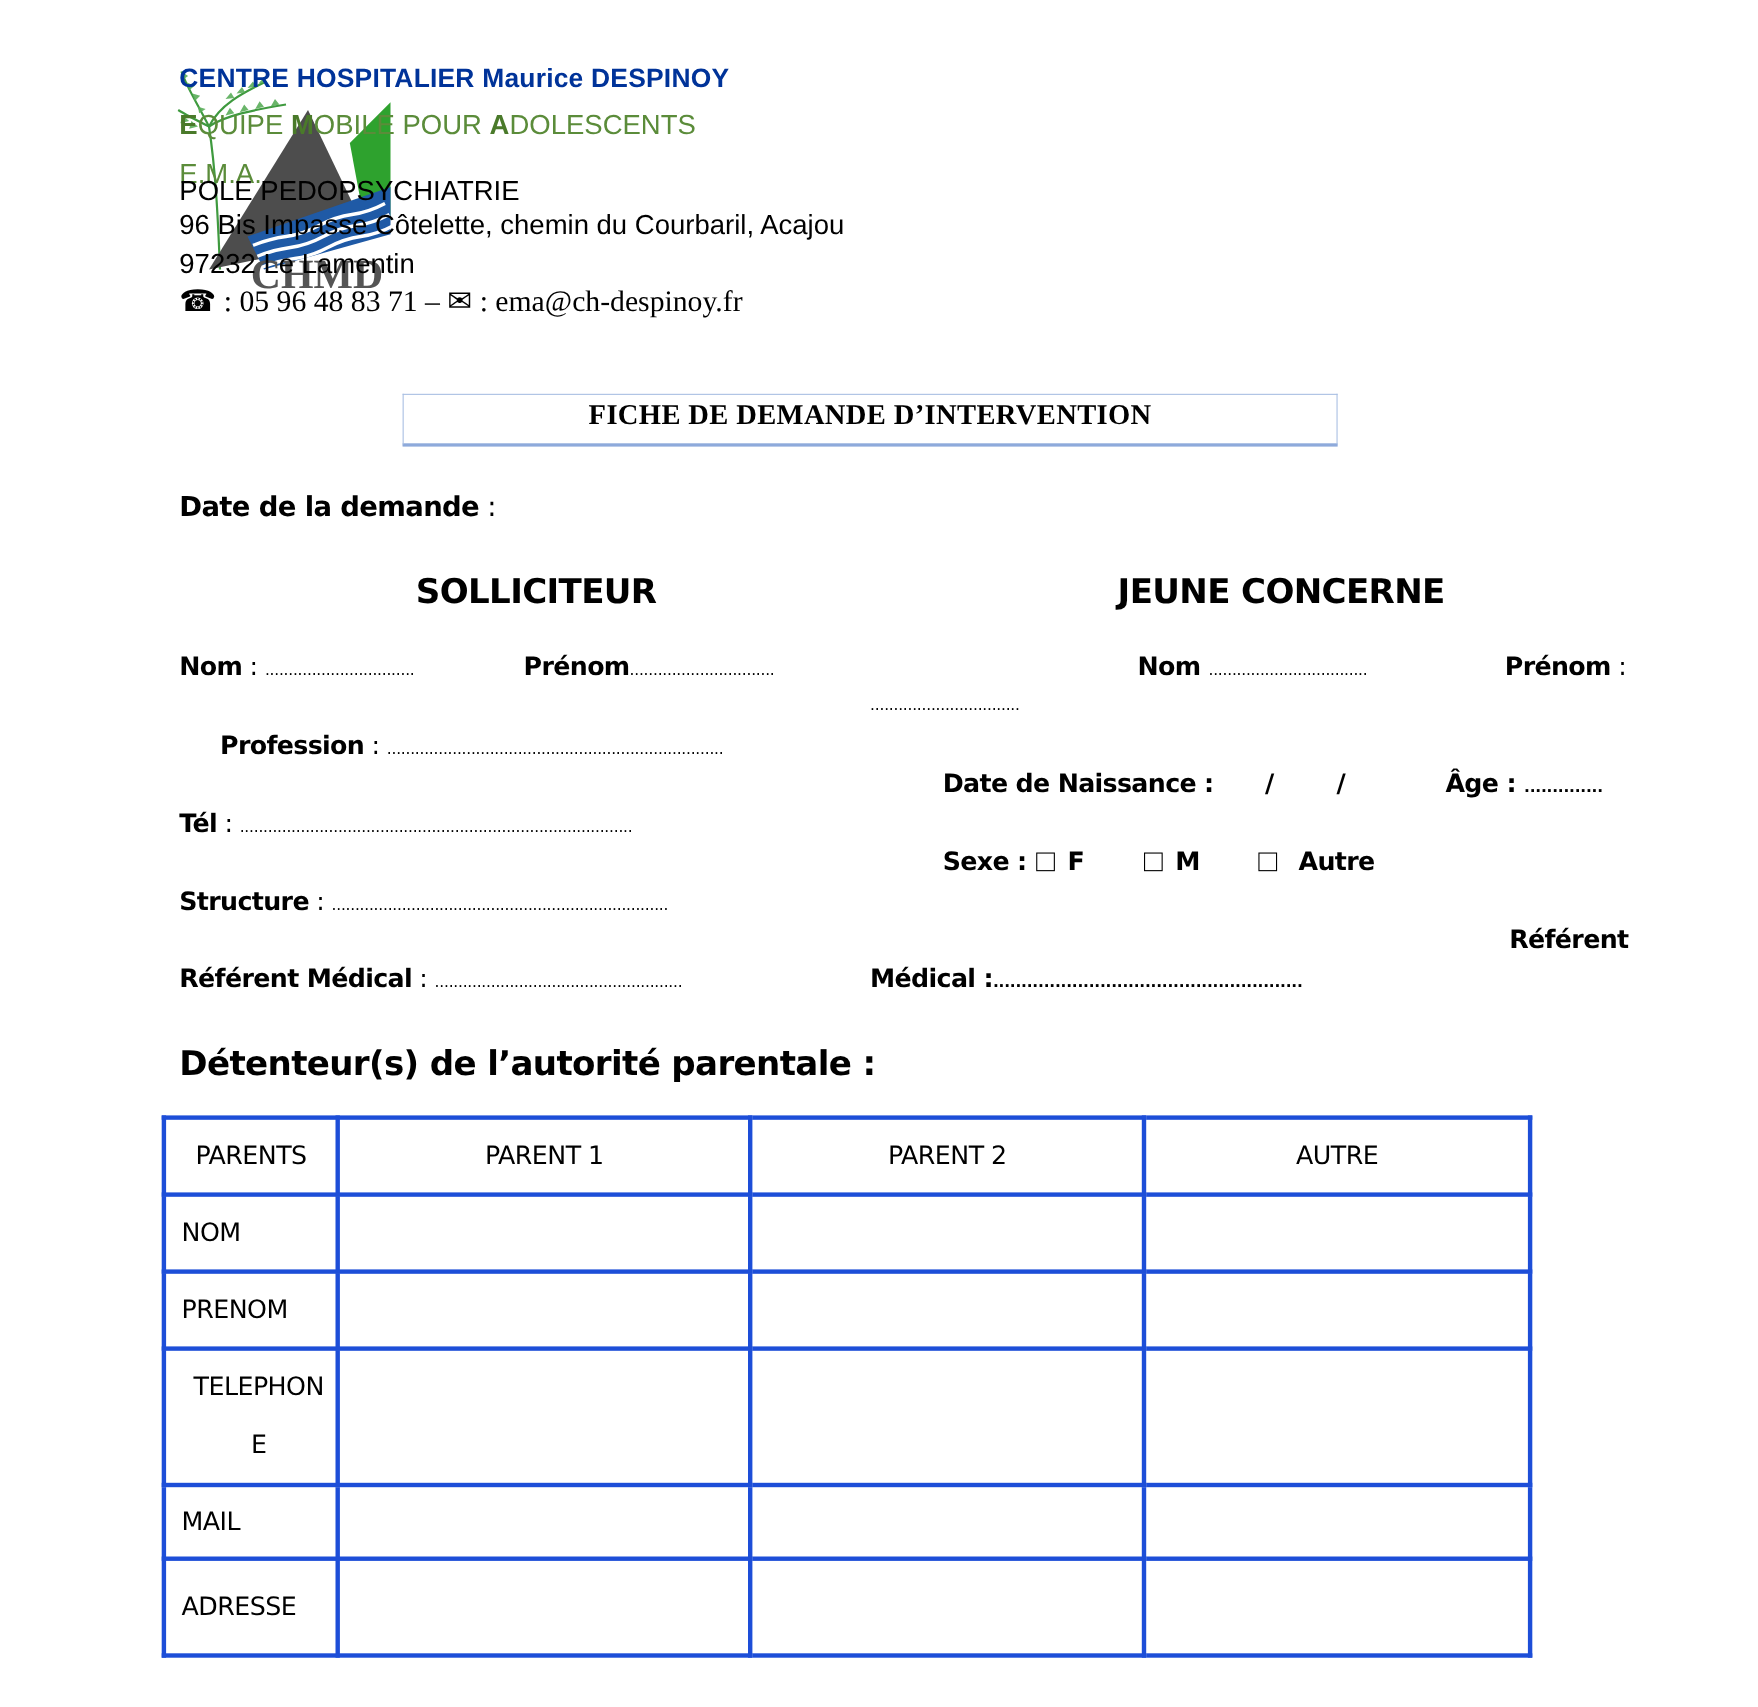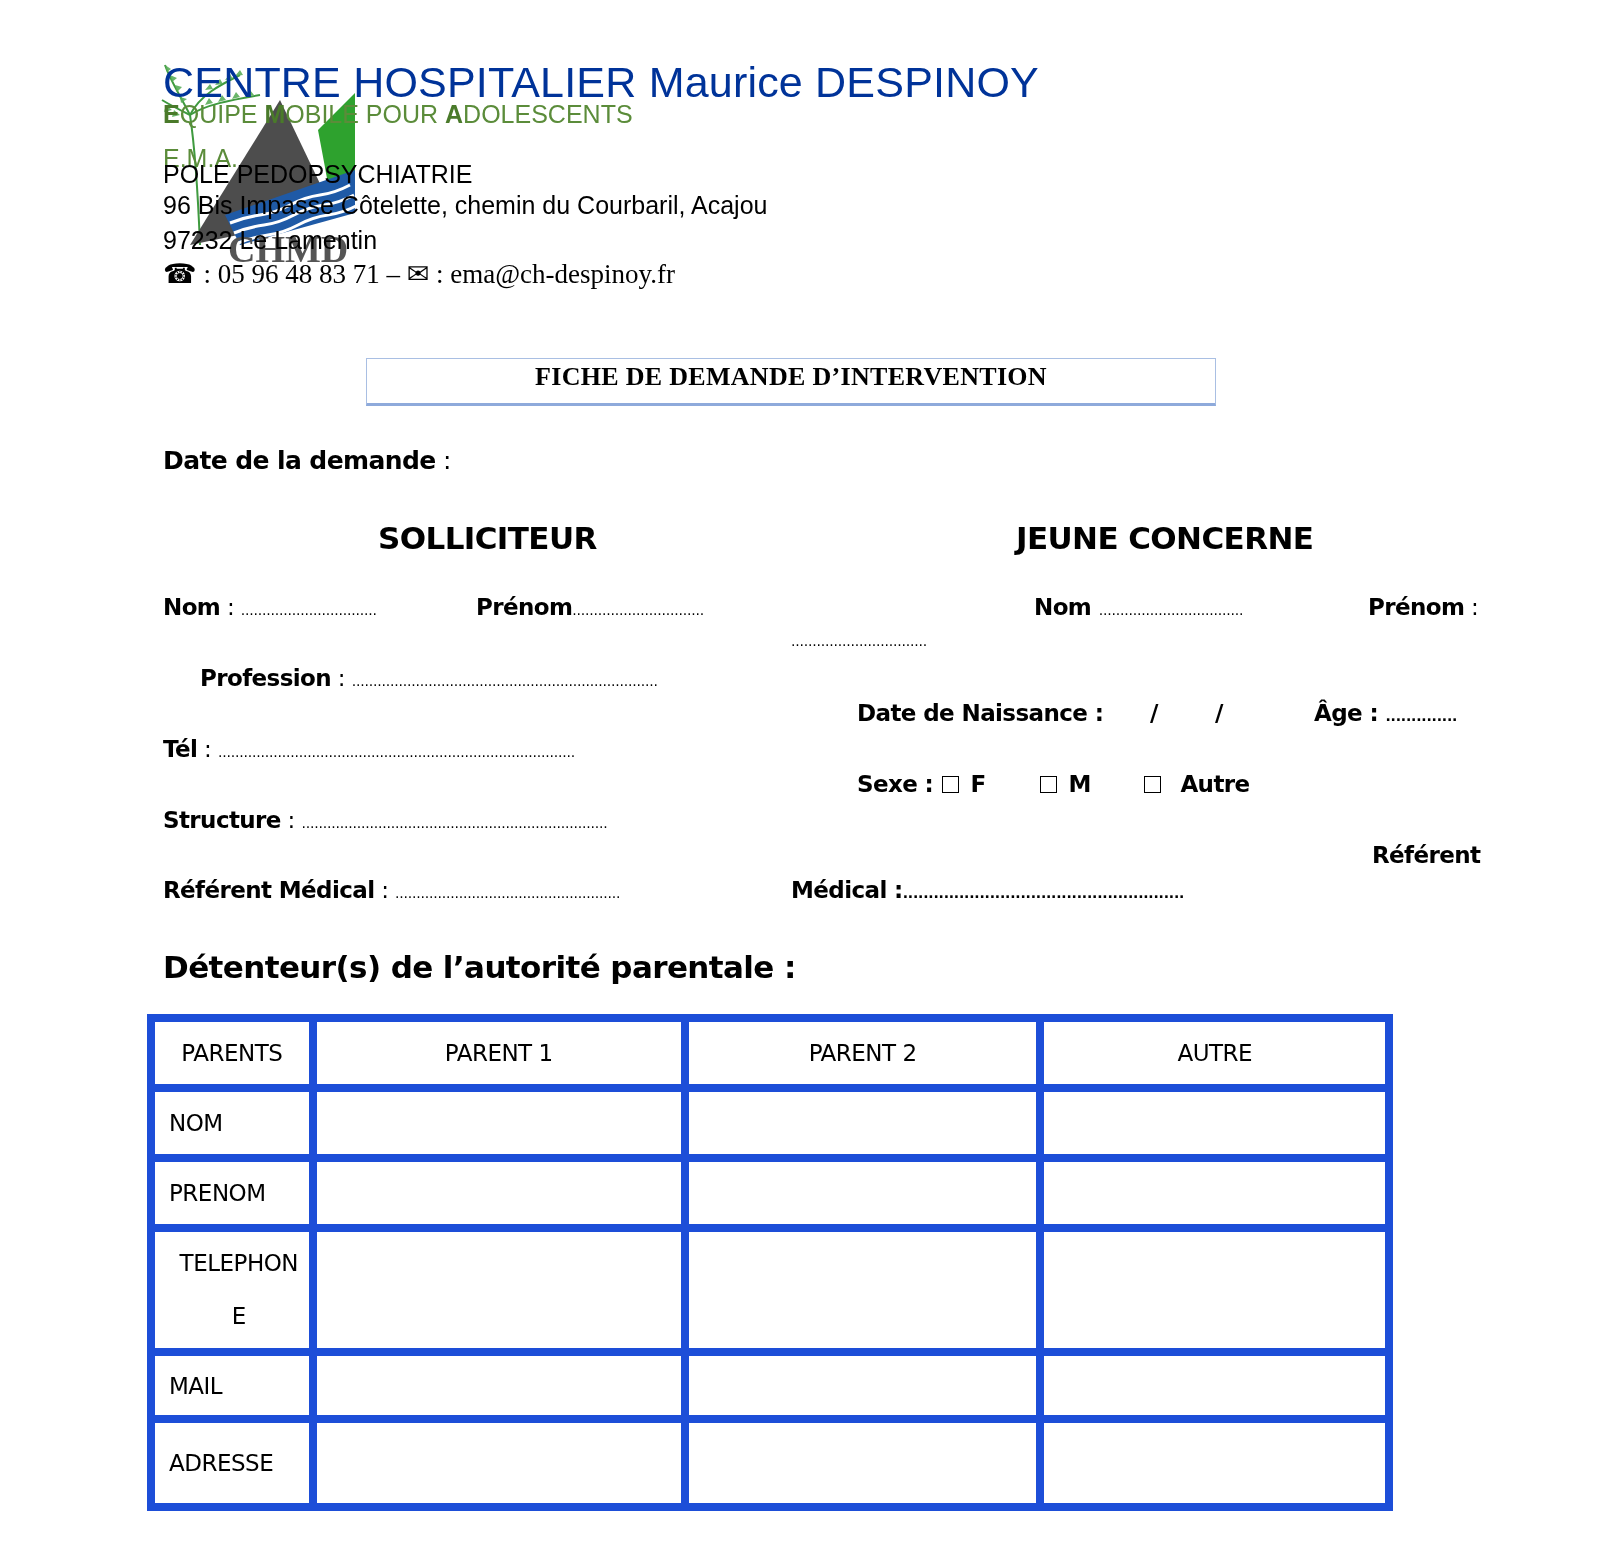--- a/index.html
+++ b/index.html
@@ -3,21 +3,21 @@
 <meta charset="utf-8">
 <style>
   html, body { margin: 0; padding: 0; background: #ffffff; }
   body { width: 1598px; height: 1552px; position: relative; overflow: hidden; font-family: "Liberation Sans", sans-serif; color: #000; }
   .abs { position: absolute; white-space: nowrap; }
 
   
   .logo { position: absolute; left: 160px; top: 55px; width: 200px; height: 215px; }
 
   
-  .hdr-title { left: 163px; top: 58px; font-size: 43px; font-weight: normal; color: #003399; letter-spacing: 0.2px; }
+  .hdr-title { left: 163px; top: 58px; font-size: 24px; font-weight: bold; color: #003399; letter-spacing: 0.2px; }
   .hdr-sub { left: 163px; top: 100px; font-size: 25px; color: #5b8c3a; }
   .hdr-sub b { color: #4a7a2a; font-weight: bold; }
   .hdr-ema { left: 163px; top: 131px; font-size: 25px; color: #5b8c3a; margin-top: 13px; }
   .hdr-line { left: 163px; font-size: 25px; color: #000; }
   .hdr-contact { left: 163px; top: 258px; font-size: 27px; font-family: "Liberation Serif", serif; color: #000; }
 
   
   .title-box { position: absolute; left: 366px; top: 358px; width: 848px; height: 44px;
     border-top: 1.5px solid #a9bfe3; border-right: 1.5px solid #a9bfe3; border-left: 1.5px solid #a9bfe3;
     border-bottom: 3px solid #8eaadb; }
@@ -28,21 +28,21 @@
   .lbl { font-family: "DejaVu Sans", sans-serif; font-size: 23px; font-weight: bold; letter-spacing: -0.6px; }
   .lbl .n { font-weight: normal; }
   .dots { font-family: "DejaVu Sans", sans-serif; font-size: 14px; font-weight: normal; letter-spacing: -0.2px; }
   .dots-b { font-family: "DejaVu Sans", sans-serif; font-size: 14px; font-weight: bold; letter-spacing: -0.2px; }
   .section-head { font-family: "DejaVu Sans", sans-serif; font-size: 31px; font-weight: bold; letter-spacing: -0.6px; }
 
   .checkbox { display: inline-block; width: 17px; height: 17px; border: 1.5px solid #000; vertical-align: -1px; margin: 0 4px 0 0; box-sizing: border-box; }
 
   
   table.parents { position: absolute; left: 147px; top: 1014px; border-collapse: collapse; width: 1246px; }
-  table.parents td { border: 8px solid #1d4ed8; font-family: "DejaVu Sans", sans-serif; font-size: 23px; padding: 0 0 0 14px; letter-spacing: -0.5px; vertical-align: middle; }
+  table.parents td { border: 4px solid #1d4ed8; font-family: "DejaVu Sans", sans-serif; font-size: 23px; padding: 0 0 0 14px; letter-spacing: -0.5px; vertical-align: middle; }
   table.parents tr.head td { text-align: center; padding-left: 0; }
   table.parents td.c0 { width: 154px; }
   table.parents td.c1 { width: 370px; }
   table.parents td.c2 { width: 353px; }
   table.parents td.c3 { width: 346px; }
   table.parents td.empty { padding: 0; }
   .tel-label { line-height: 53px; text-align: center; }
 </style>
 </head>
 <body>

